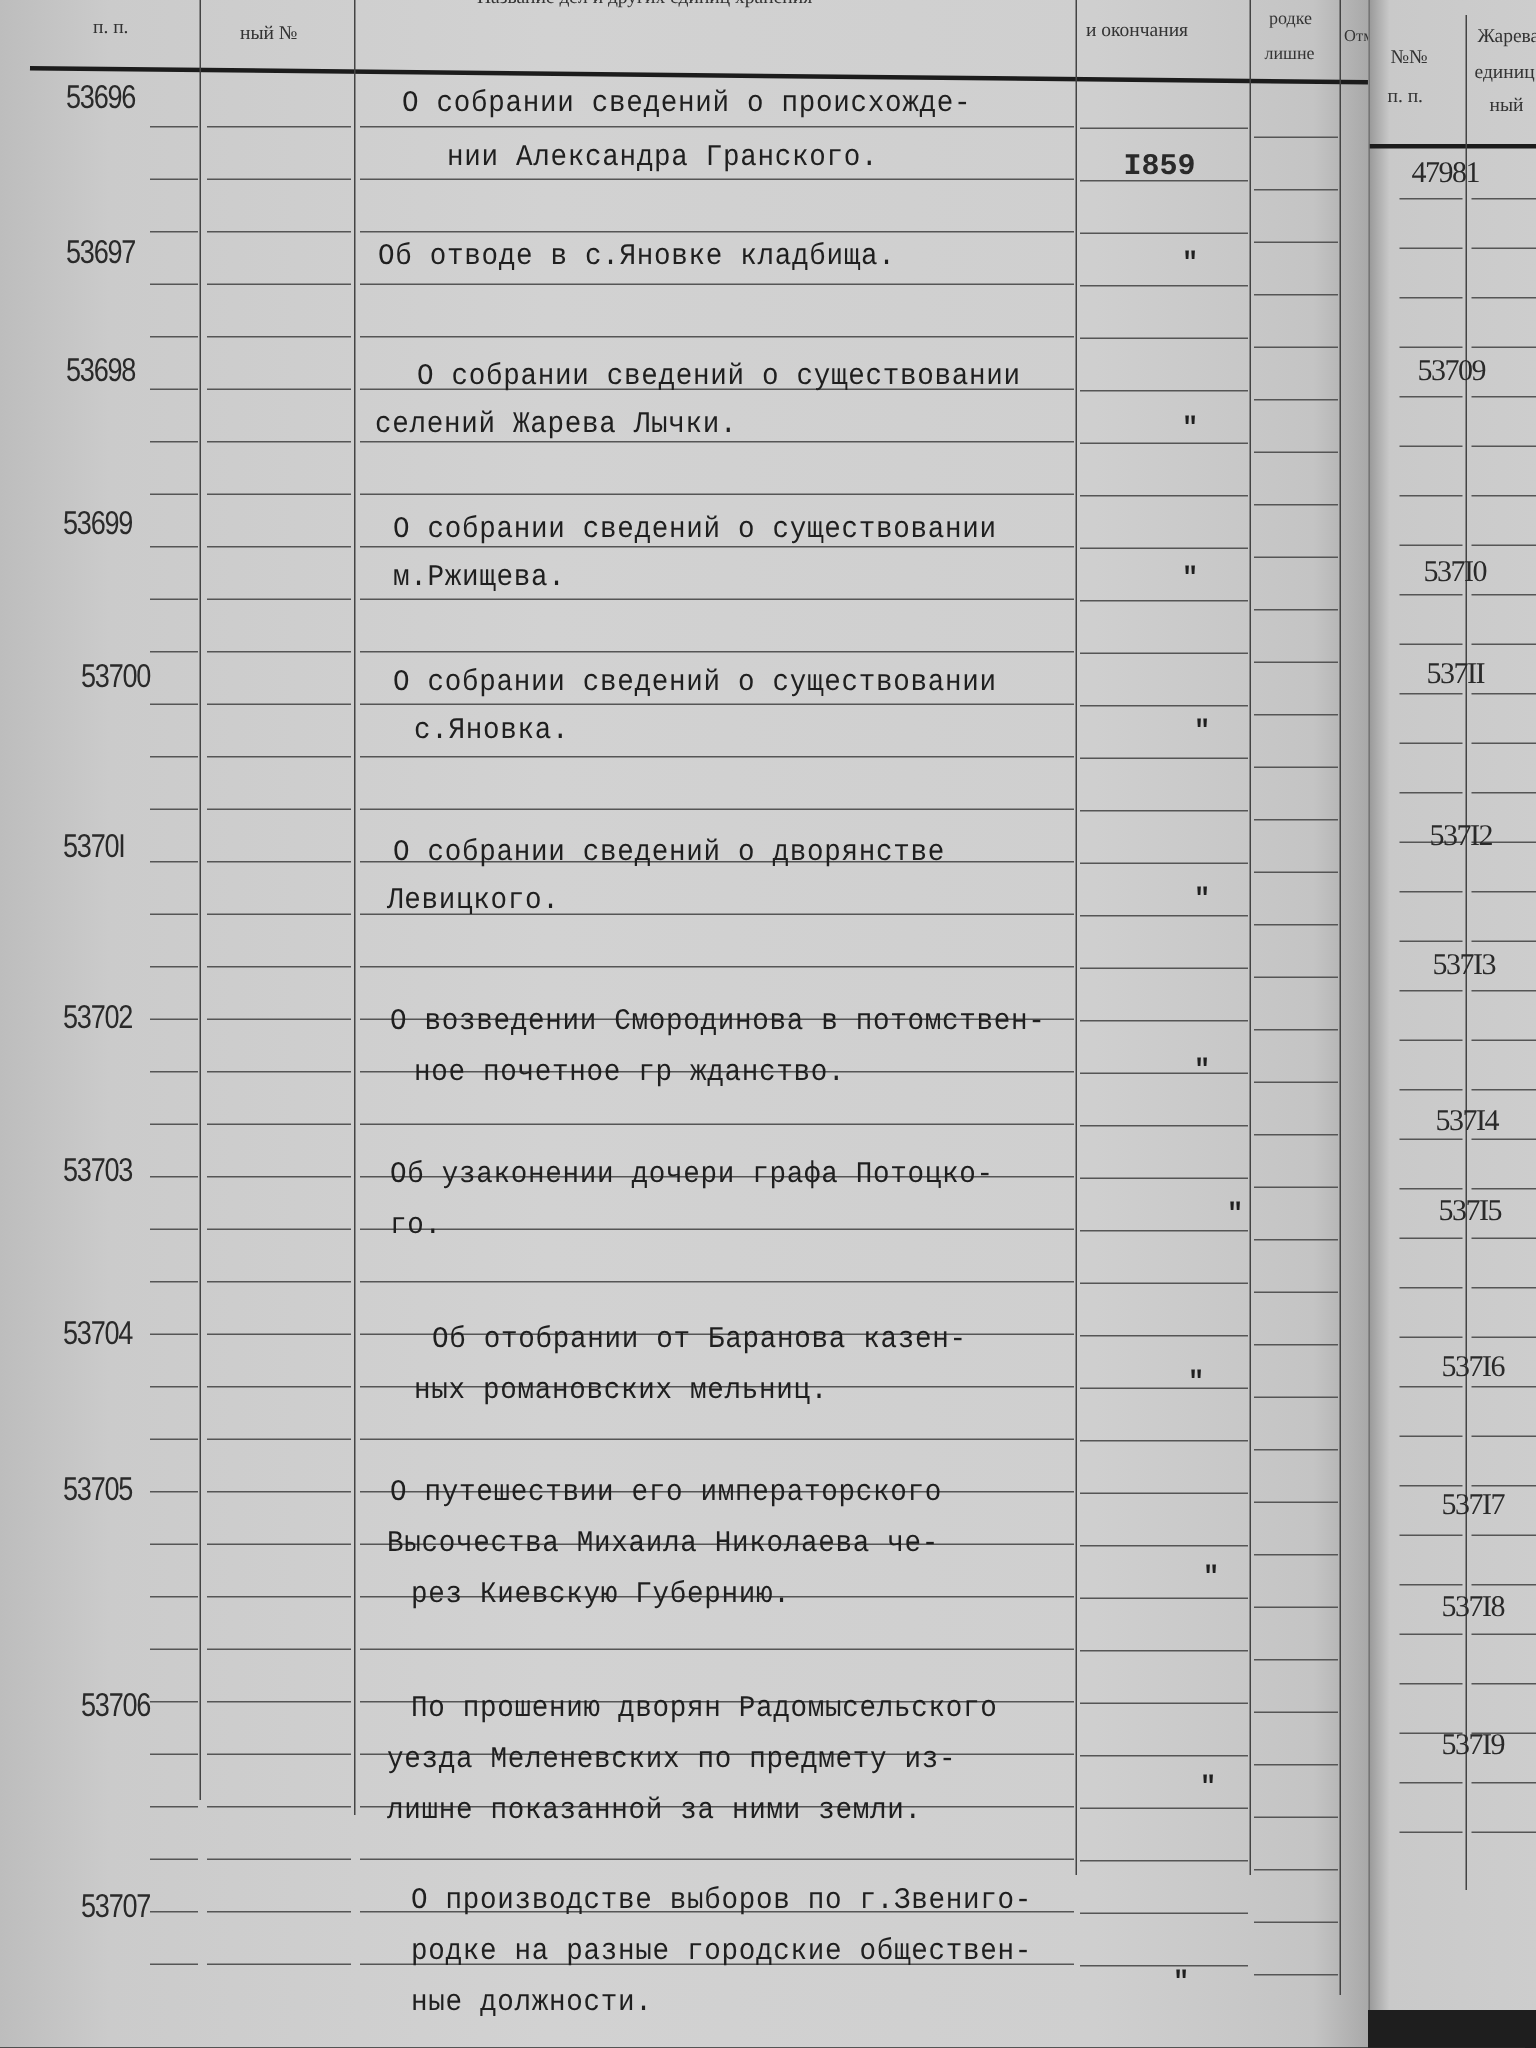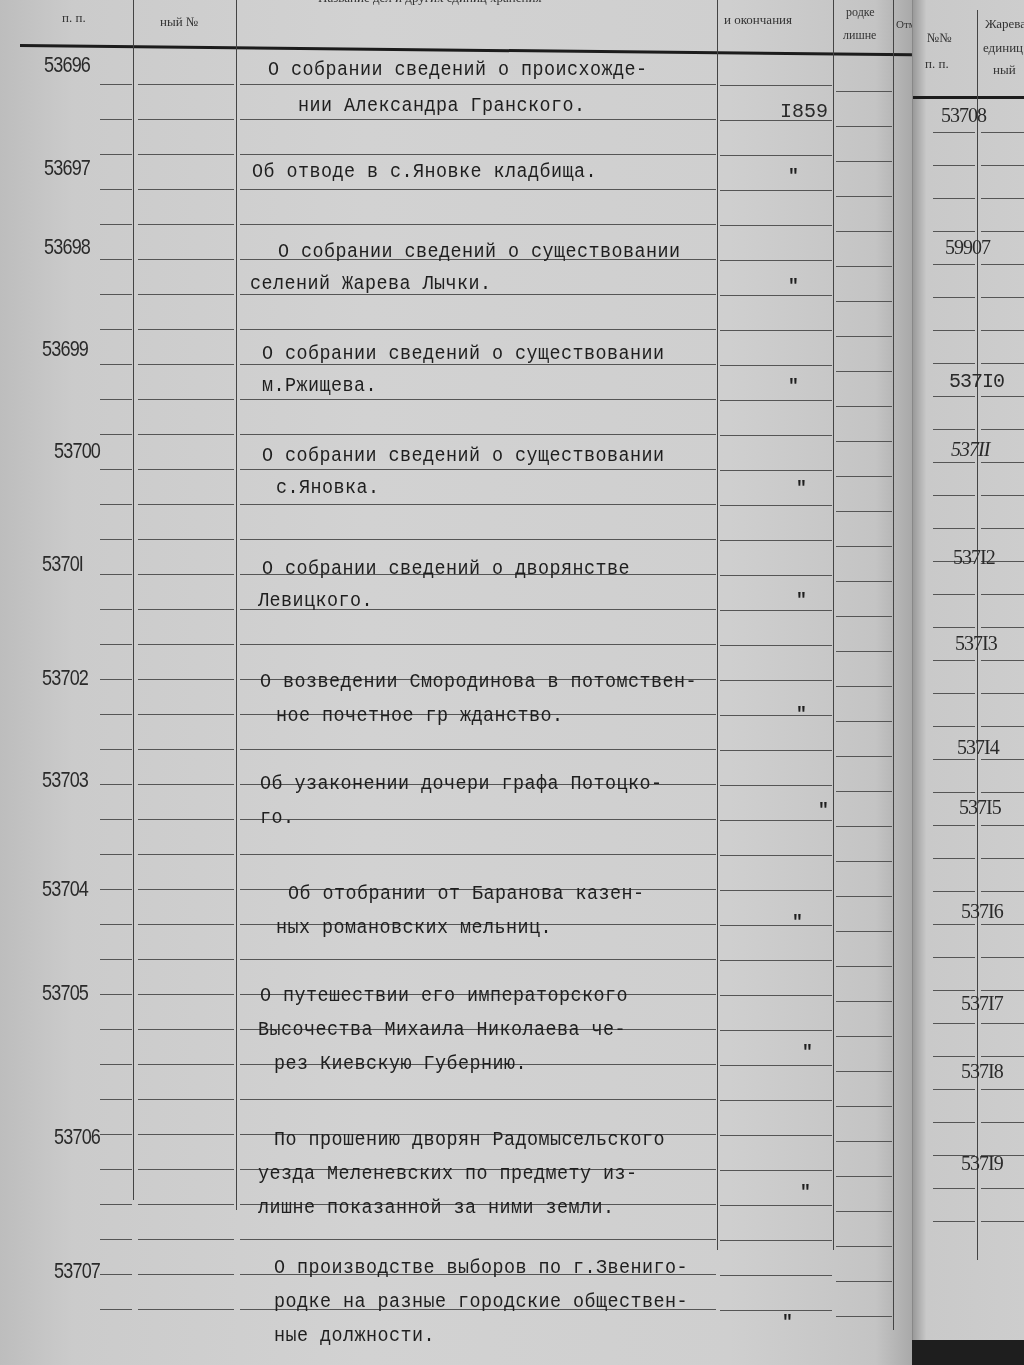--- a/index.html
+++ b/index.html
@@ -259,21 +259,21 @@
       <div class="rule" style="left: 138px; width: 96px; top: 1309px;"></div>
       <div class="rule" style="left: 240px; width: 476px; top: 1309px;"></div>
       <div class="rule" style="left: 720px; width: 112px; top: 1310px;"></div>
       <div class="rule" style="left: 836px; width: 56px; top: 1315.8px;"></div>
     </div>
 
   <div class="entry">
     <span class="num" style="left:44px;top:52px;">53696</span>
     <span class="text-line" style="left:268px;top:58px;">О собрании сведений о происхожде-</span>
     <span class="text-line" style="left:298px;top:94px;">нии Александра Гранского.</span>
-    <span class="year" style="left:780px;top:100px;">I859</span>
+    <span class="year" style="left:749px;top:100px;font-weight:bold;">I859</span>
   </div>
   <div class="entry">
     <span class="num" style="left:44px;top:155px;">53697</span>
     <span class="text-line" style="left:252px;top:160px;">Об отводе в с.Яновке кладбища.</span>
     <span class="ditto" style="left:788px;top:166px;">"</span>
   </div>
   <div class="entry">
     <span class="num" style="left:44px;top:234px;">53698</span>
     <span class="text-line" style="left:278px;top:240px;">О собрании сведений о существовании</span>
     <span class="text-line" style="left:250px;top:272px;">селений Жарева Лычки.</span>
@@ -411,24 +411,24 @@
       <div class="rule" style="left: 68px; width: 44px; top: 1089px;"></div>
       <div class="rule" style="left: 20px; width: 42px; top: 1122px;"></div>
       <div class="rule" style="left: 68px; width: 44px; top: 1122px;"></div>
       <div class="rule" style="left: 20px; width: 42px; top: 1155px;"></div>
       <div class="rule" style="left: 68px; width: 44px; top: 1155px;"></div>
       <div class="rule" style="left: 20px; width: 42px; top: 1188px;"></div>
       <div class="rule" style="left: 68px; width: 44px; top: 1188px;"></div>
       <div class="rule" style="left: 20px; width: 42px; top: 1221px;"></div>
       <div class="rule" style="left: 68px; width: 44px; top: 1221px;"></div>
     </div>
-  <span class="rp-num" style="top:104px;">53708</span>
-  <span class="rp-num" style="top:236px;left:32px;">59907</span>
-  <span class="rp-num" style="top:370px;left:36px;font-family:Liberation Mono, monospace;">537I0</span>
-  <span class="rp-num" style="top:438px;left:38px;font-style:italic;">537II</span>
+  <span class="rp-num" style="top:104px;">47981</span>
+  <span class="rp-num" style="top:236px;left:32px;">53709</span>
+  <span class="rp-num" style="top:370px;left:36px;">537I0</span>
+  <span class="rp-num" style="top:438px;left:38px;">537II</span>
   <span class="rp-num" style="top:546px;left:40px;">537I2</span>
   <span class="rp-num" style="top:632px;left:42px;">537I3</span>
   <span class="rp-num" style="top:736px;left:44px;">537I4</span>
   <span class="rp-num" style="top:796px;left:46px;">537I5</span>
   <span class="rp-num" style="top:900px;left:48px;">537I6</span>
   <span class="rp-num" style="top:992px;left:48px;">537I7</span>
   <span class="rp-num" style="top:1060px;left:48px;">537I8</span>
   <span class="rp-num" style="top:1152px;left:48px;">537I9</span>
 </div>
 <div class="bottom-shadow"></div>

